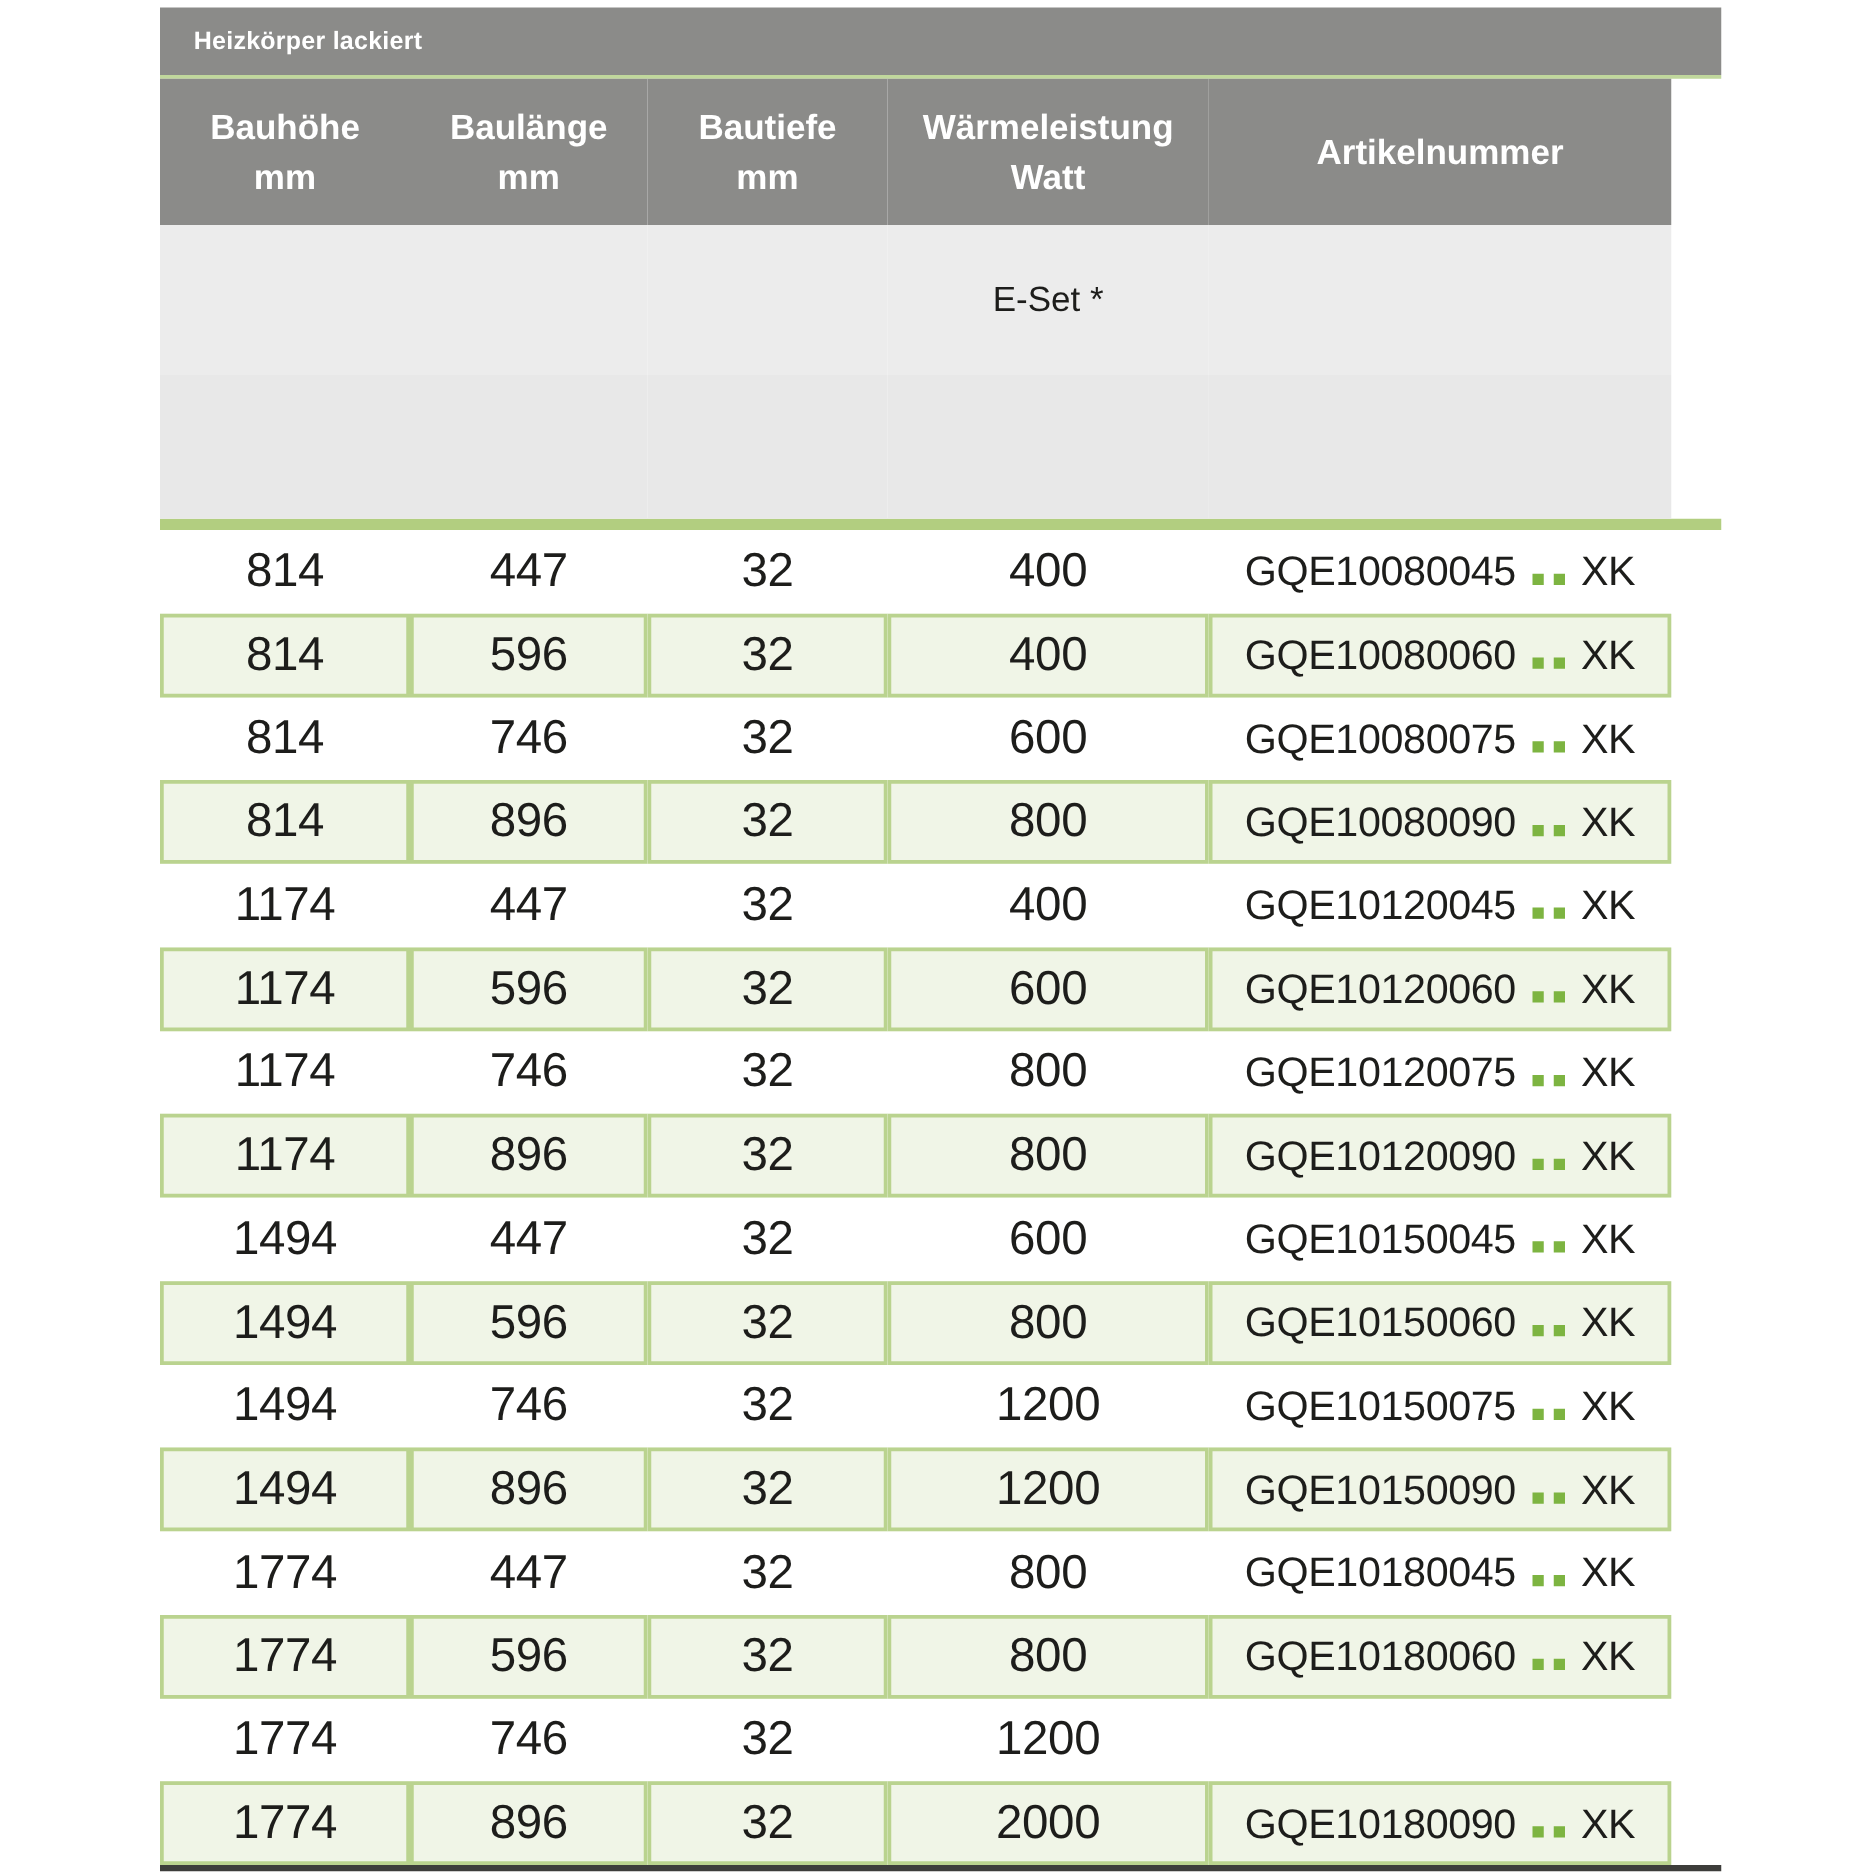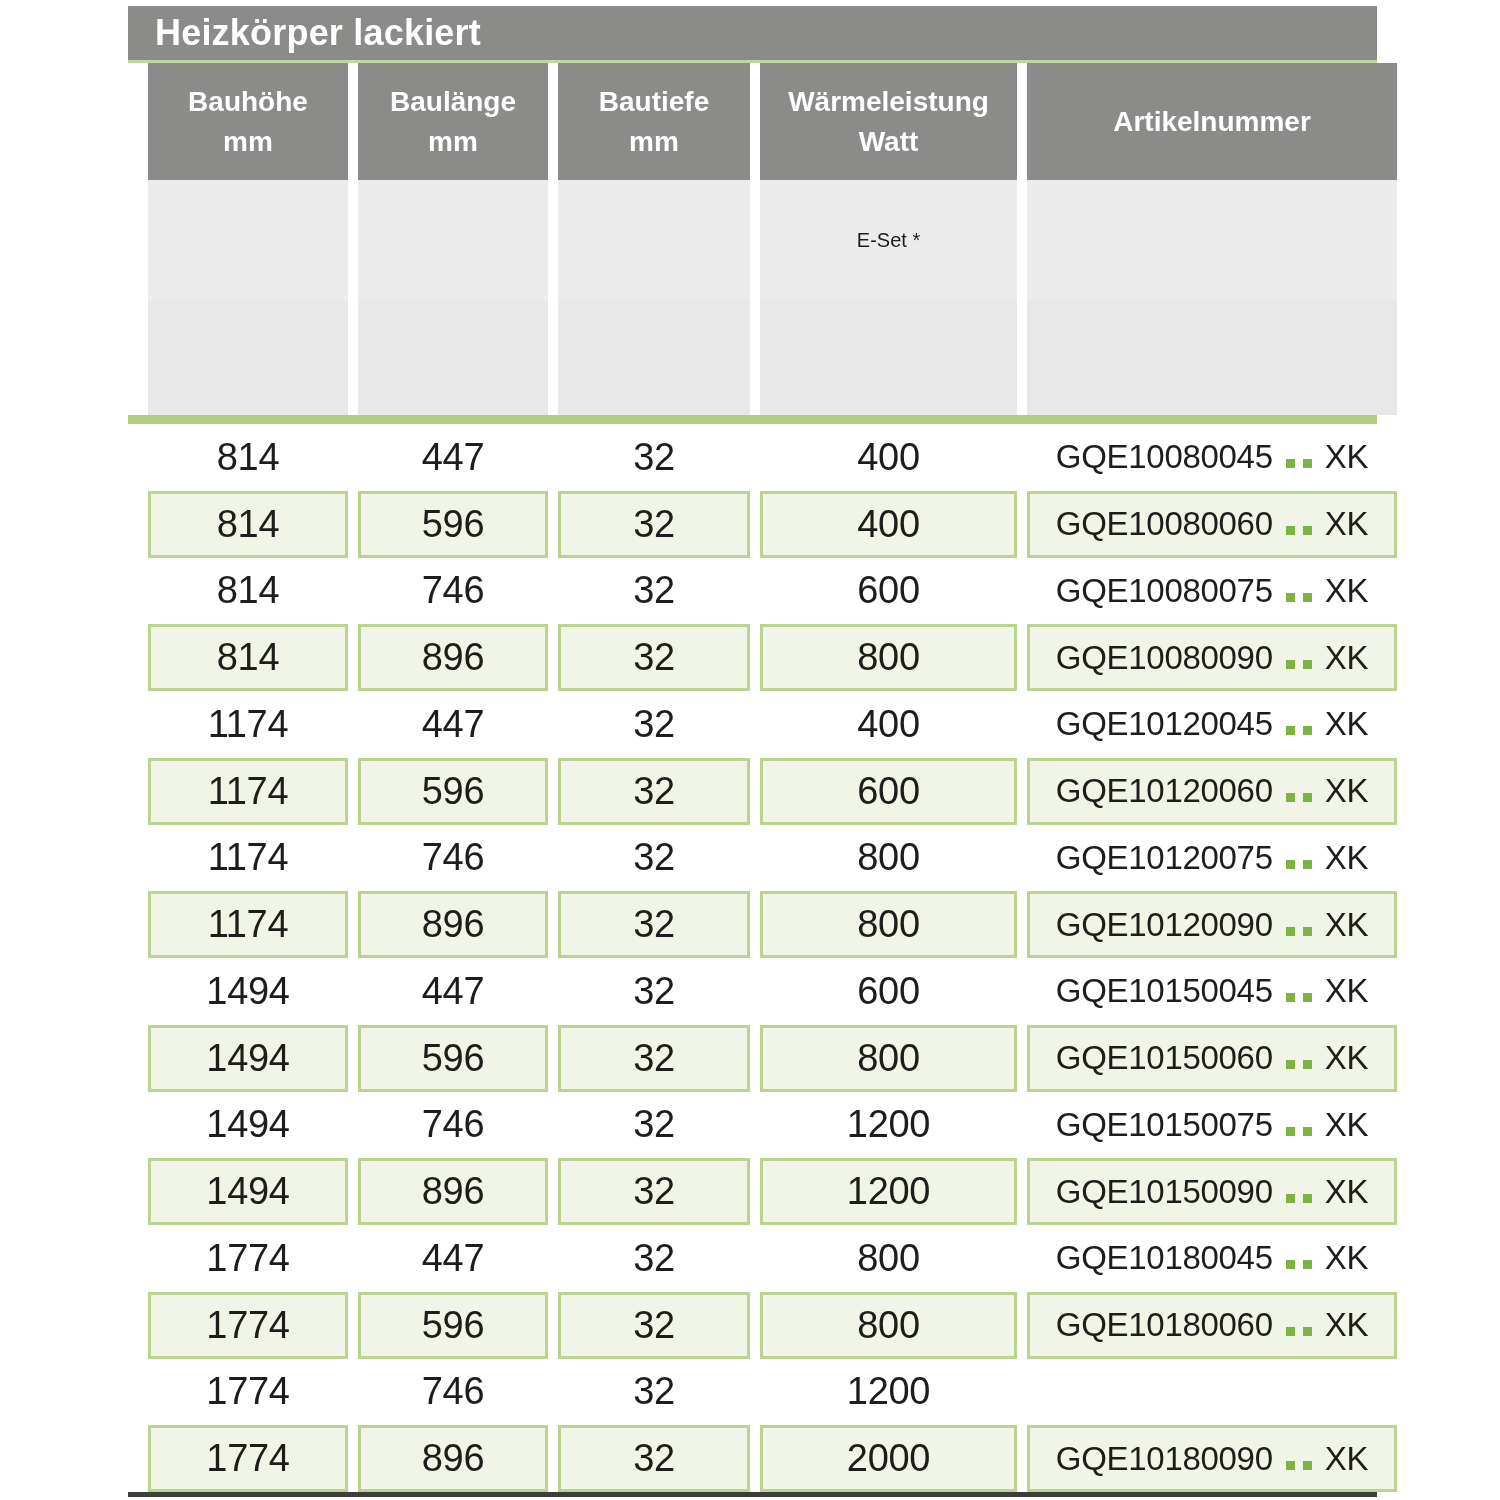--- a/index.html
+++ b/index.html
@@ -25,54 +25,52 @@
   .title-bar {
     height: 54px;
     background: var(--header-gray, #8b8b89);
     display: flex;
     align-items: center;
     padding-left: 27px;
     box-sizing: border-box;
   }
   .title-bar .title-text {
     color: var(--header-text, #ffffff);
-    font-size: 36px;
+    font-size: 20px;
     font-weight: bold;
     letter-spacing: 0.2px;
   }
   .thin-rule {
     height: 3px;
     background: var(--thin-green, #c0d79c);
   }
   .grid {
     display: grid;
     grid-template-columns: 200px 190px 192px 257px 370px;
-    column-gap: 10px;
-    margin-left: 20px;
   }
   .header-row { height: 117px; }
   .hcell {
     background: var(--header-gray, #8b8b89);
     color: var(--header-text, #ffffff);
     display: flex;
     flex-direction: column;
     align-items: center;
     justify-content: center;
     font-size: 28px;
     font-weight: bold;
     line-height: 40px;
     text-align: center;
   }
   .sub-a { height: 120px; }
   .sub-a .scell {
     background: var(--subheader-gray, #ececec);
     display: flex;
     align-items: center;
     justify-content: center;
-    font-size: 20px;
+    font-size: 28px;
     color: var(--text-dark, #1d1d1b);
   }
   .sub-b { height: 115px; }
   .sub-b .scell {
     background: var(--subheader-gray-lower, #e8e8e8);
   }
   .thick-rule {
     height: 9px;
     background: var(--thick-green, #b2ce80);
   }

